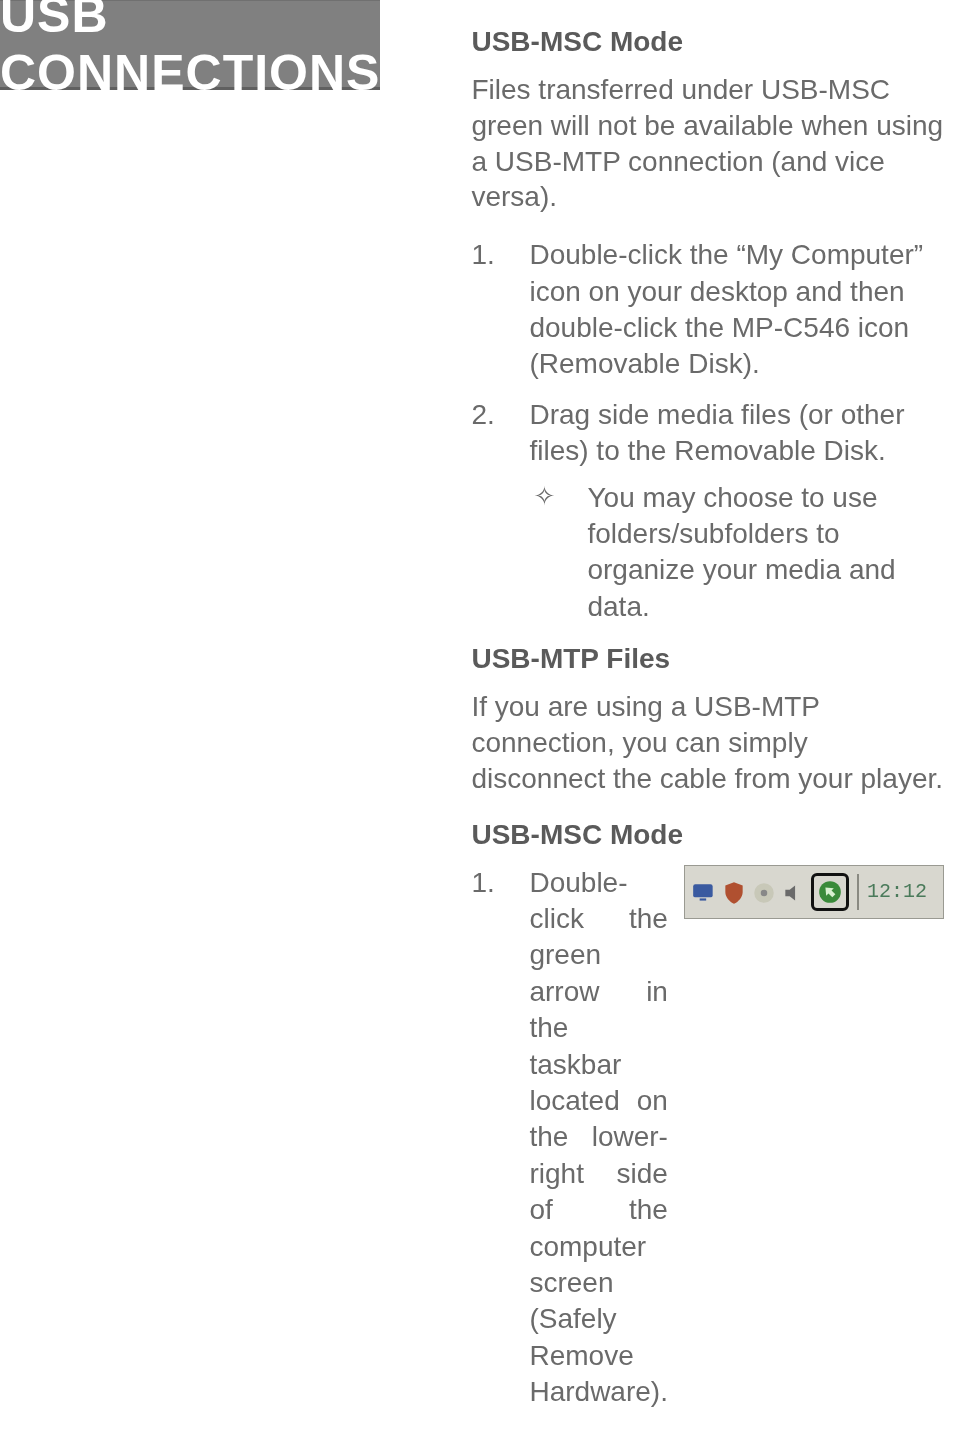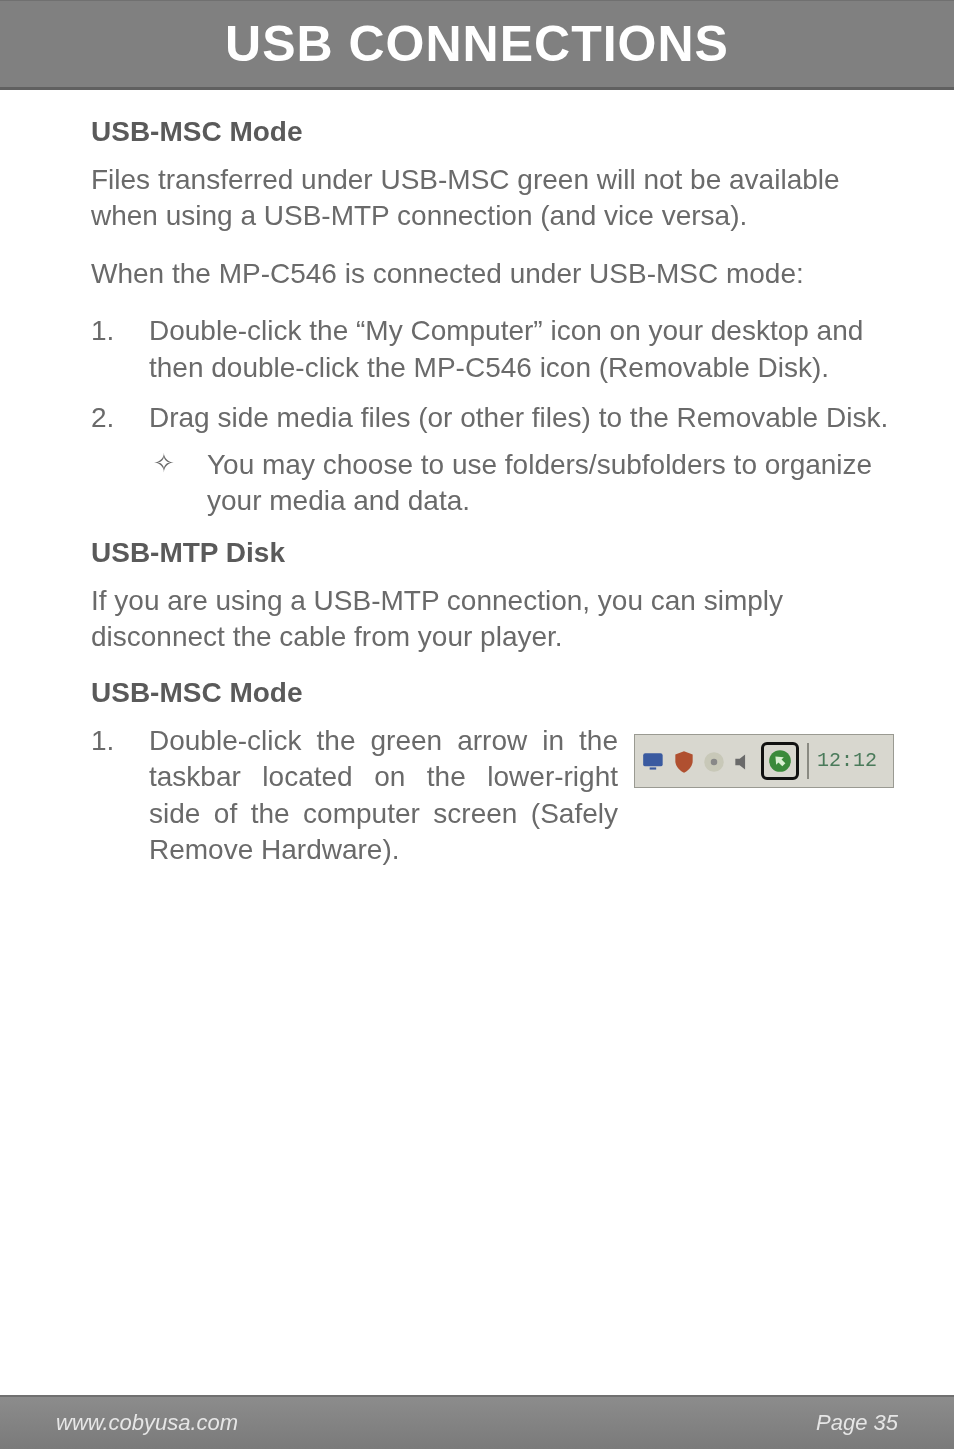--- a/index.html
+++ b/index.html
@@ -1,17 +1,17 @@
 <!DOCTYPE html>
 <html><head>
 <meta charset="utf-8">
 <style>
   * { margin: 0; padding: 0; box-sizing: border-box; }
   html, body { width: 954px; height: 1449px; font-family: Arial, Helvetica, sans-serif; background: #ffffff; }
-  .page { width: 100%; height: 100%; display: flex; flex-direction: column; }
+  .page { width: 100%; height: 100%; display: flex; flex-direction: row; }
   .header-band {
     background: #808080;
     height: 90px;
     display: flex;
     align-items: center;
     justify-content: center;
     border-bottom: 3px solid #606060;
     border-top: 1px solid #707070;
   }
   .header-title {
@@ -31,21 +31,21 @@
   .ol > li { display: flex; font-size: 28px; line-height: 1.3; margin-bottom: 14px; color: #6a6a6a; }
   .ol > li .num { width: 58px; flex-shrink: 0; }
   .ol > li .body { flex: 1; }
   .sub { list-style: none; margin-top: 10px; }
   .sub > li { display: flex; font-size: 28px; line-height: 1.3; color: #6a6a6a; }
   .sub > li .bullet { width: 58px; flex-shrink: 0; text-align: left; padding-left: 4px; font-size: 26px; }
   .sub > li .body { flex: 1; }
   .h-underline { font-size: 30px; font-weight: bold; color: #5a5a5a; text-decoration: underline; margin-top: 22px; margin-bottom: 16px; }
   .row-with-image { display: flex; gap: 16px; }
   .row-with-image .txtcol { flex: 1; text-align: justify; }
-  .row-with-image .imgcol { width: 260px; flex-shrink: 0; margin-top: 11px; }
+  .row-with-image .imgcol { width: 260px; flex-shrink: 0; }
   .tray {
     width: 260px; height: 54px;
     background: #d8d7cf;
     border: 1px solid #9a9a92;
     display: flex; align-items: center;
     padding: 2px 6px;
     gap: 4px;
   }
   .tray-icon { width: 26px; height: 26px; display:inline-block; }
   .tray .green {
@@ -74,21 +74,20 @@
 <div class="page">
 
   <div class="header-band">
     <div class="header-title">USB CONNECTIONS</div>
   </div>
 
   <div class="content">
 
     <div class="h2">USB-MSC Mode</div>
     <p class="para">Files transferred under USB-MSC green will not be available when using a USB-MTP connection (and vice versa).</p>
-    <p class="para">When the MP-C546 is connected under USB-MSC mode:</p>
 
     <ol class="ol">
       <li>
         <span class="num">1.</span>
         <span class="body">Double-click the “My Computer” icon on your desktop and then double-click the MP-C546 icon (Removable Disk).</span>
       </li>
       <li>
         <span class="num">2.</span>
         <span class="body">
           <span>Drag side media files (or other files) to the Removable Disk.</span>
@@ -96,21 +95,21 @@
             <li>
               <span class="bullet">✧</span>
               <span class="body">You may choose to use folders/subfolders to organize your media and data.</span>
             </li>
           </ul>
         </span>
       </li>
     </ol>
 
 
-    <div class="h2">USB-MTP Disk</div>
+    <div class="h2">USB-MTP Files</div>
     <p class="para">If you are using a USB-MTP connection, you can simply disconnect the cable from your player.</p>
 
     <div class="h2">USB-MSC Mode</div>
 
     <ol class="ol">
       <li>
         <span class="num">1.</span>
         <div class="body row-with-image">
           <div class="txtcol">Double-click the green arrow in the taskbar located on the lower-right side of the computer screen (Safely Remove Hardware).</div>
           <div class="imgcol">

